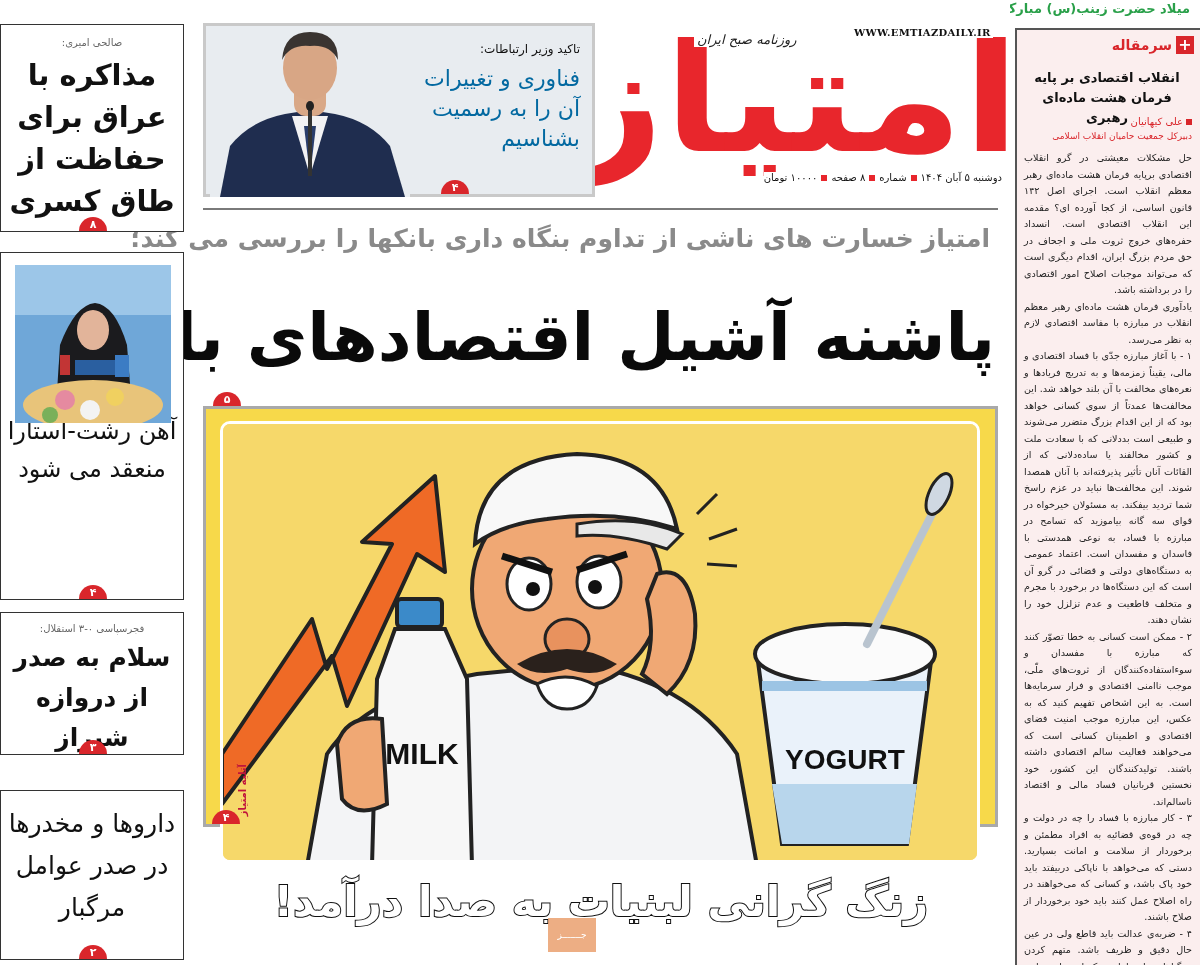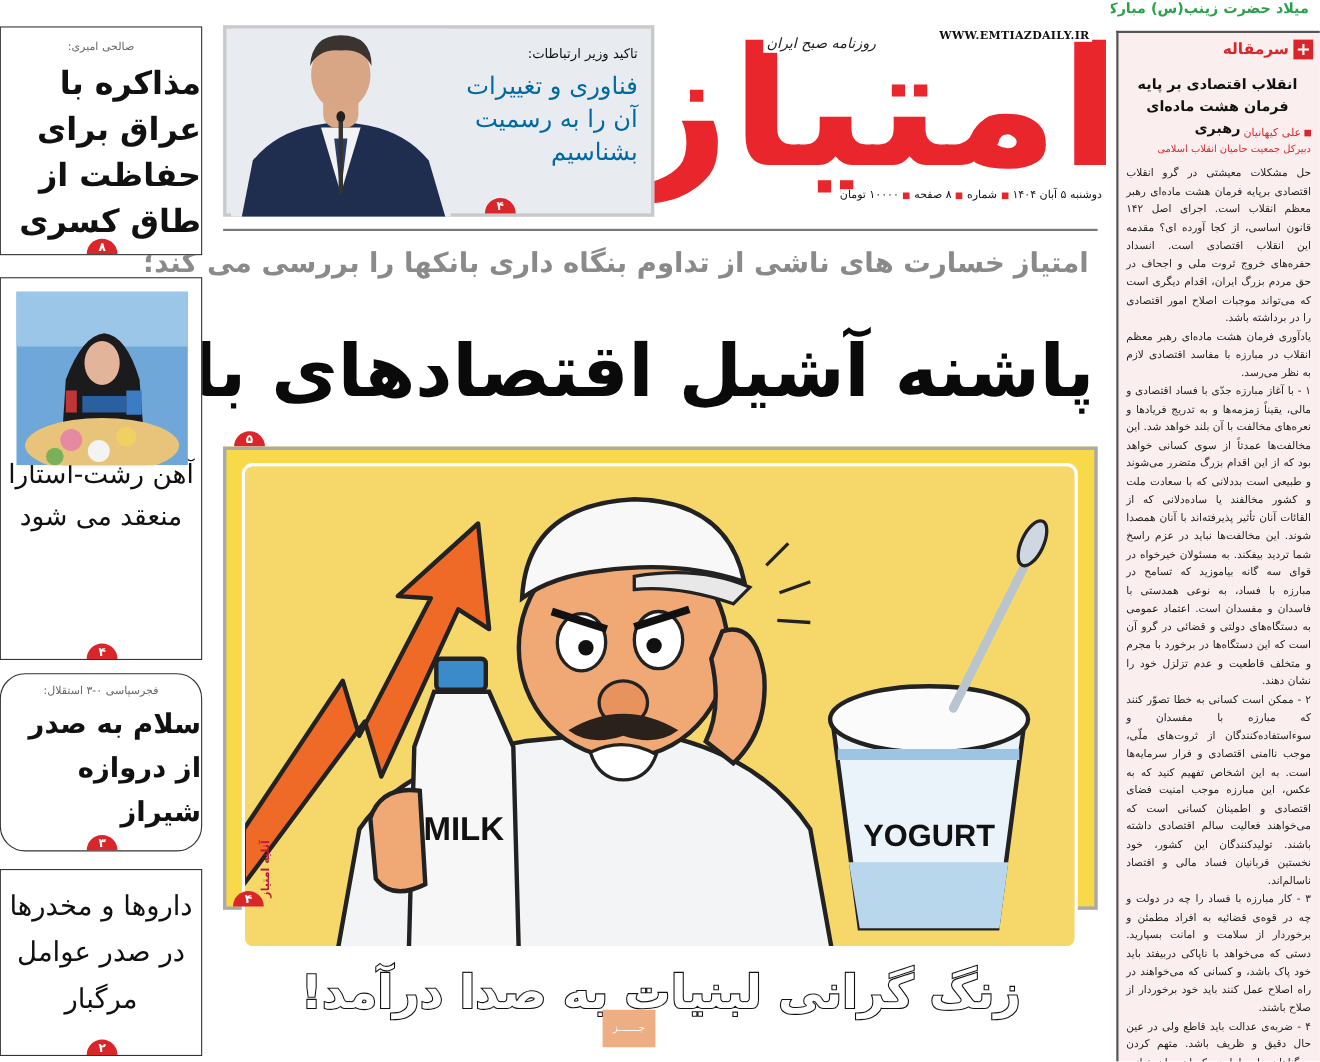--- a/index.html
+++ b/index.html
@@ -85,21 +85,21 @@
   }
   .credit {
     position: absolute; left: 14px; top: 340px; writing-mode: vertical-rl;
     transform: rotate(180deg); font-size: 10px; color: #c0143c; font-weight: bold;
   }
 
   
   .lbox { position: absolute; left: 0; width: 184px; border: 1px solid #333; background: #fff; }
   .lbox .kicker { text-align: center; font-size: 10px; color: #666; margin-top: 12px; }
   .lbox .title-bold {
-    text-align: right; font-size: 29px; font-weight: bold; line-height: 42px; color: #111;
+    text-align: center; font-size: 29px; font-weight: bold; line-height: 42px; color: #111;
   }
   .lbox .title-light {
     text-align: center; font-size: 24px; line-height: 38px; color: #111;
   }
   .lbox .pg-badge { left: 78px; bottom: 0; }
 
   
   .editorial {
     position: absolute; left: 1015px; top: 28px; width: 185px; height: 937px;
     background: #fbeeee; border-left: 2px solid #555; border-top: 2px solid #555;
@@ -243,21 +243,21 @@
     <circle cx="50" cy="135" r="10" fill="#e58aa0"></circle>
     <circle cx="100" cy="132" r="9" fill="#f0d060"></circle>
     <circle cx="75" cy="145" r="10" fill="#f3f3f3"></circle>
     <circle cx="35" cy="150" r="8" fill="#7ab05a"></circle>
   </svg>
   <div class="kicker" style="margin-top:102px; font-size:11px;">وزیر راه و شهرسازی:</div>
   <div class="title-light" style="margin-top:6px;">قضائیه نامه راه آهن رشت-آستارا منعقد می شود</div>
   <div class="pg-badge">۴</div>
 </div>
 
-<div class="lbox" style="top:612px; height:162px;border-radius:23px;">
+<div class="lbox" style="top:612px; height:143px;">
   <div class="kicker" style="margin-top:10px;">فجرسپاسی ۰-۳ استقلال:</div>
   <div class="title-bold" style="margin-top:4px; font-size:25px; line-height:40px;">سلام به صدر از دروازه شیراز</div>
   <div class="pg-badge">۳</div>
 </div>
 
 <div class="lbox" style="top:790px; height:170px;">
   <div class="title-light" style="margin-top:12px; font-size:25px; line-height:42px;">داروها و مخدرها در صدر عوامل مرگبار</div>
   <div class="pg-badge">۲</div>
 </div>
 

